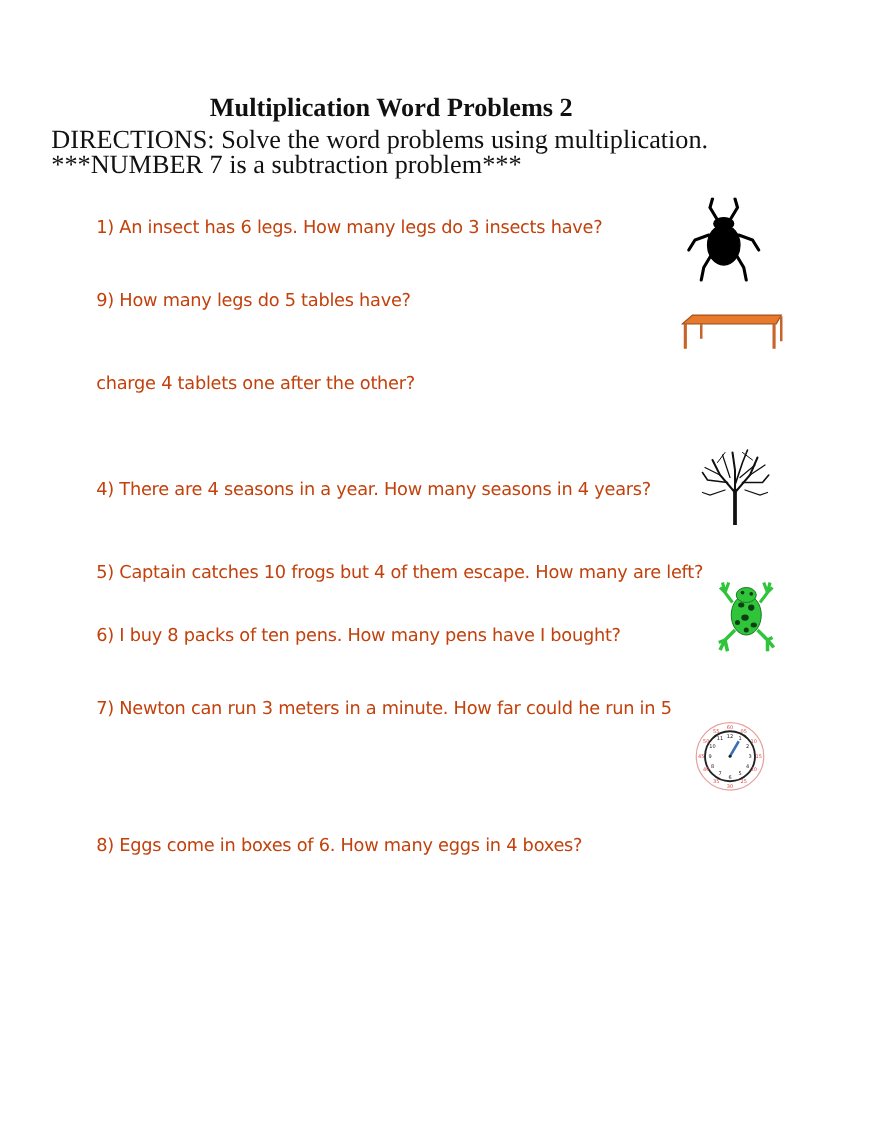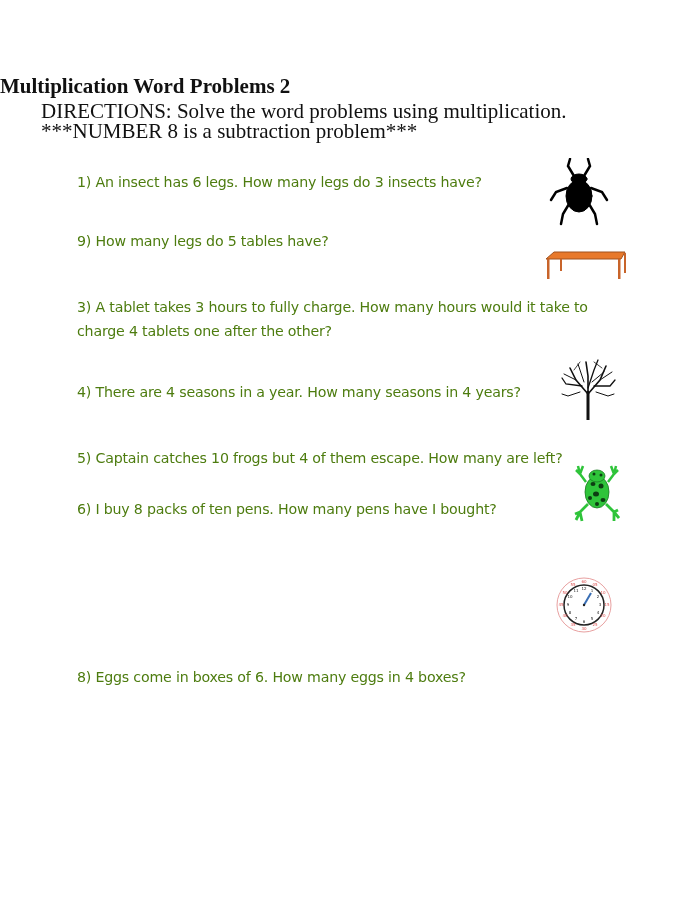--- a/index.html
+++ b/index.html
@@ -1,51 +1,51 @@
 <!DOCTYPE html>
 <html><head>
 <meta charset="utf-8">
 <style>
   html, body { margin: 0; padding: 0; background: #ffffff; }
   body { width: 700px; height: 904px; position: relative; overflow: hidden; color: #111; }
   .title {
-    position: absolute; left: 0; width: 586px; top: 74px; text-align: left;
-    font-family: "Liberation Serif", serif; font-weight: bold; font-size: 21px;
+    position: absolute; left: 0; width: 586px; top: 74px; text-align: center;
+    font-family: "Liberation Serif", serif; font-weight: bold; font-size: 21px; padding-left: 20px;
   }
   .directions {
     position: absolute; left: 41px; top: 101px;
     font-family: "Liberation Serif", serif; font-size: 21px; line-height: 20px;
   }
   .q {
     position: absolute; left: 77px;
     font-family: "DejaVu Sans", sans-serif; font-size: 14.2px; line-height: 24px;
-    letter-spacing: -0.2px; color: #4d7c0f;
+    letter-spacing: -0.2px; color: #c2410c;
   }
   .pic { position: absolute; }
 </style>
 </head>
 <body>
 
 <div>
   <div class="title">Multiplication Word Problems 2</div>
   <div class="directions">
     <div>DIRECTIONS: Solve the word problems using multiplication.</div>
-    <div>***NUMBER 8 is a subtraction problem***</div>
+    <div>***NUMBER 7 is a subtraction problem***</div>
   </div>
 
   <div class="q" style="top:170px">1) An insect has 6 legs. How many legs do 3 insects have?</div>
   <div class="q" style="top:229px">9) How many legs do 5 tables have?</div>
   <div class="q" style="top:295px">
-    <div>3) A tablet takes 3 hours to fully charge. How many hours would it take to</div>
     <div>charge 4 tablets one after the other?</div>
   </div>
   <div class="q" style="top:380px">4) There are 4 seasons in a year. How many seasons in 4 years?</div>
   <div class="q" style="top:446px">5) Captain catches 10 frogs but 4 of them escape. How many are left?</div>
   <div class="q" style="top:497px">6) I buy 8 packs of ten pens. How many pens have I bought?</div>
   <div class="q" style="top:555px">
+    <div>7) Newton can run 3 meters in a minute. How far could he run in 5</div>
   </div>
   <div class="q" style="top:665px">8) Eggs come in boxes of 6. How many eggs in 4 boxes?</div>
 
   <svg class="pic" style="left:548px;top:158px" width="62" height="68" viewBox="0 0 62 68">
     <g fill="#000" stroke="#000" stroke-linecap="round">
       <ellipse cx="31" cy="38" rx="13" ry="16"></ellipse>
       <ellipse cx="31" cy="21" rx="8" ry="5"></ellipse>
       <path d="M26 18 L20 8 L22 1" fill="none" stroke-width="2.5"></path>
       <path d="M36 18 L42 8 L40 1" fill="none" stroke-width="2.5"></path>
       <path d="M19 30 L8 34 L3 42" fill="none" stroke-width="2.5"></path>

